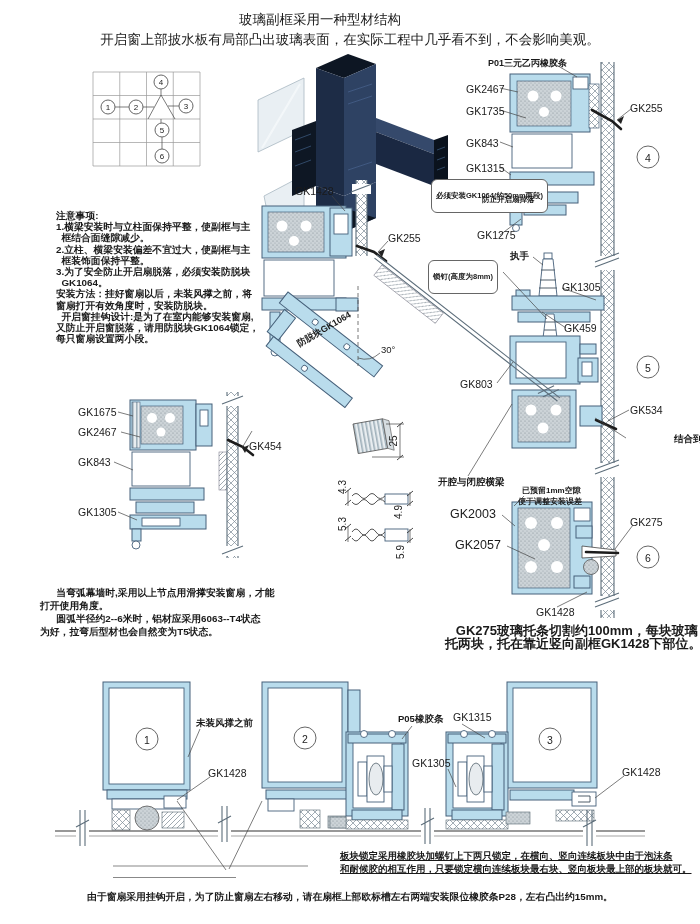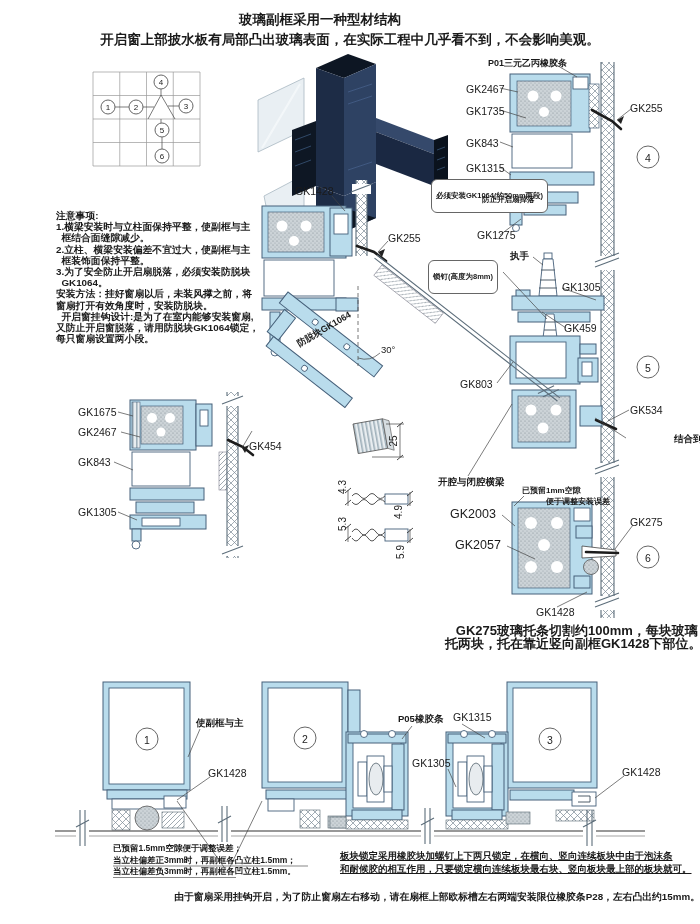--- a/index.html
+++ b/index.html
@@ -1,32 +1,32 @@
 <!DOCTYPE html>
 <html><head>
 <meta charset="utf-8">
 <style>
   html,body{margin:0;padding:0;background:#fff;}
   .stage{position:relative;width:700px;height:924px;background:#fff;overflow:hidden;
          font-family:"Liberation Sans","DejaVu Sans",sans-serif;color:#1a1a1a;}
   .stage svg.art{position:absolute;left:0;top:0;}
   .lbl{position:absolute;white-space:nowrap;}
-  .ttl{font-weight:bold;font-size:13.5px;text-align:center;}
+  .ttl{font-weight:normal;font-size:13.5px;text-align:center;}
   .cn{font-weight:bold;font-size:9.5px;}
   .bx{font-weight:bold;font-size:7.5px;border:1px solid #666;border-radius:6px;padding:11px 4px;background:#fff;}
   .sub{font-weight:bold;font-size:7.5px;}
   .gap{font-weight:bold;font-size:8px;}
   .gk{font-size:10.5px;}
   .gkbig{font-size:12.5px;}
   .blk{font-weight:bold;font-size:9.8px;line-height:11.2px;white-space:pre;}
   .blk2{font-weight:bold;font-size:9.8px;line-height:13px;white-space:pre;}
   .cap{font-weight:bold;font-size:13px;line-height:13px;white-space:pre;}
   .bl{font-weight:bold;font-size:8.5px;line-height:11.6px;white-space:pre;}
   .br{font-weight:bold;font-size:9.5px;line-height:13px;white-space:pre;text-decoration:underline;}
-  .ft{font-weight:bold;font-size:9.8px;text-align:right;width:700px;}
+  .ft{font-weight:bold;font-size:9.8px;text-align:center;width:700px;}
   .rot{transform:rotate(-30deg);transform-origin:0 50%;}
   
   .al{fill:#b9dcec;stroke:#46607a;stroke-width:1;}
   .wh{fill:#fff;stroke:#46607a;stroke-width:.9;}
   .ln{stroke:#3c4c5a;stroke-width:.9;fill:none;}
   .ld{stroke:#444;stroke-width:.7;fill:none;}
   .wl{stroke:#5d6e7b;stroke-width:1.1;fill:none;}
   .tk{stroke:#1c1c1c;stroke-width:2.6;fill:none;stroke-linecap:round;}
   .cir{fill:#fff;stroke:#666;stroke-width:1;}
   .grid{stroke:#999;stroke-width:.7;fill:none;}
@@ -382,47 +382,48 @@
   <div class="lbl bx" style="left:428px;top:260px;">锁钉(高度为8mm)</div>
   <div class="lbl cn" style="left:510px;top:250px;">执手</div>
   <div class="lbl gk" style="left:562px;top:281px;">GK1305</div>
   <div class="lbl gk" style="left:564px;top:322px;">GK459</div>
   <div class="lbl gk" style="left:460px;top:378px;">GK803</div>
   <div class="lbl gk" style="left:630px;top:404px;">GK534</div>
   <div class="lbl cn" style="left:627px;top:433px;margin-left:47px;">结合到位</div>
 
   <div class="lbl cn" style="left:438px;top:476px;font-family:Liberation Mono, monospace;">开腔与闭腔横梁</div>
   <div class="lbl gap" style="left:522px;top:485px;">已预留1mm空隙</div>
-  <div class="lbl gap" style="left:518px;top:496px;margin-left:28px;">便于调整安装误差</div>
+  <div class="lbl gap" style="left:518px;top:496px;">便于调整安装误差</div>
   <div class="lbl gkbig" style="left:450px;top:507px;">GK2003</div>
   <div class="lbl gkbig" style="left:455px;top:538px;">GK2057</div>
   <div class="lbl gk" style="left:630px;top:516px;">GK275</div>
   <div class="lbl gk" style="left:536px;top:606px;">GK1428</div>
   <div class="lbl cap" style="left:445px;top:624px;">   GK275玻璃托条切割约100mm，每块玻璃
 托两块，托在靠近竖向副框GK1428下部位。</div>
 
   <div class="lbl gk" style="left:295px;top:185px;">GK1428</div>
   <div class="lbl gk" style="left:388px;top:232px;">GK255</div>
   <div class="lbl cn rot" style="left:298px;top:338px;font-size:9px;">防脱块GK1064</div>
   <div class="lbl gk" style="left:381px;top:344px;font-size:9.5px;">30°</div>
 
   <div class="lbl gk" style="left:78px;top:406px;">GK1675</div>
   <div class="lbl gk" style="left:78px;top:426px;">GK2467</div>
   <div class="lbl gk" style="left:78px;top:456px;">GK843</div>
   <div class="lbl gk" style="left:78px;top:506px;">GK1305</div>
   <div class="lbl gk" style="left:249px;top:440px;">GK454</div>
 
-
-  <div class="lbl cn" style="left:196px;top:717px;">使副框与主</div>
+  <div class="lbl blk2" style="left:40px;top:586px;">      当弯弧幕墙时,采用以上节点用滑撑安装窗扇，才能
+打开使用角度。
+      圆弧半径约2--6米时，铝材应采用6063--T4状态
+为好，拉弯后型材也会自然变为T5状态。</div>
+
+  <div class="lbl cn" style="left:196px;top:717px;">未装风撑之前</div>
   <div class="lbl gk" style="left:208px;top:767px;">GK1428</div>
   <div class="lbl cn" style="left:398px;top:713px;">P05橡胶条</div>
   <div class="lbl gk" style="left:453px;top:711px;">GK1315</div>
   <div class="lbl gk" style="left:412px;top:757px;">GK1305</div>
   <div class="lbl gk" style="left:622px;top:766px;">GK1428</div>
 
-  <div class="lbl bl" style="left:113px;top:843px;">已预留1.5mm空隙便于调整误差；
-当立柱偏差正3mm时，再副框各凸立柱1.5mm；
-当立柱偏差负3mm时，再副框各凹立柱1.5mm。</div>
   <div class="lbl br" style="left:340px;top:849px;">板块锁定采用橡胶块加螺钉上下两只锁定，在横向、竖向连续板块中由于泡沫条
 和耐候胶的相互作用，只要锁定横向连续板块最右块、竖向板块最上部的板块就可。</div>
   <div class="lbl ft" style="left:0;top:891px;">由于窗扇采用挂钩开启，为了防止窗扇左右移动，请在扇框上部欧标槽左右两端安装限位橡胶条P28，左右凸出约15mm。</div>
 
 </div>
 
 </body></html>

